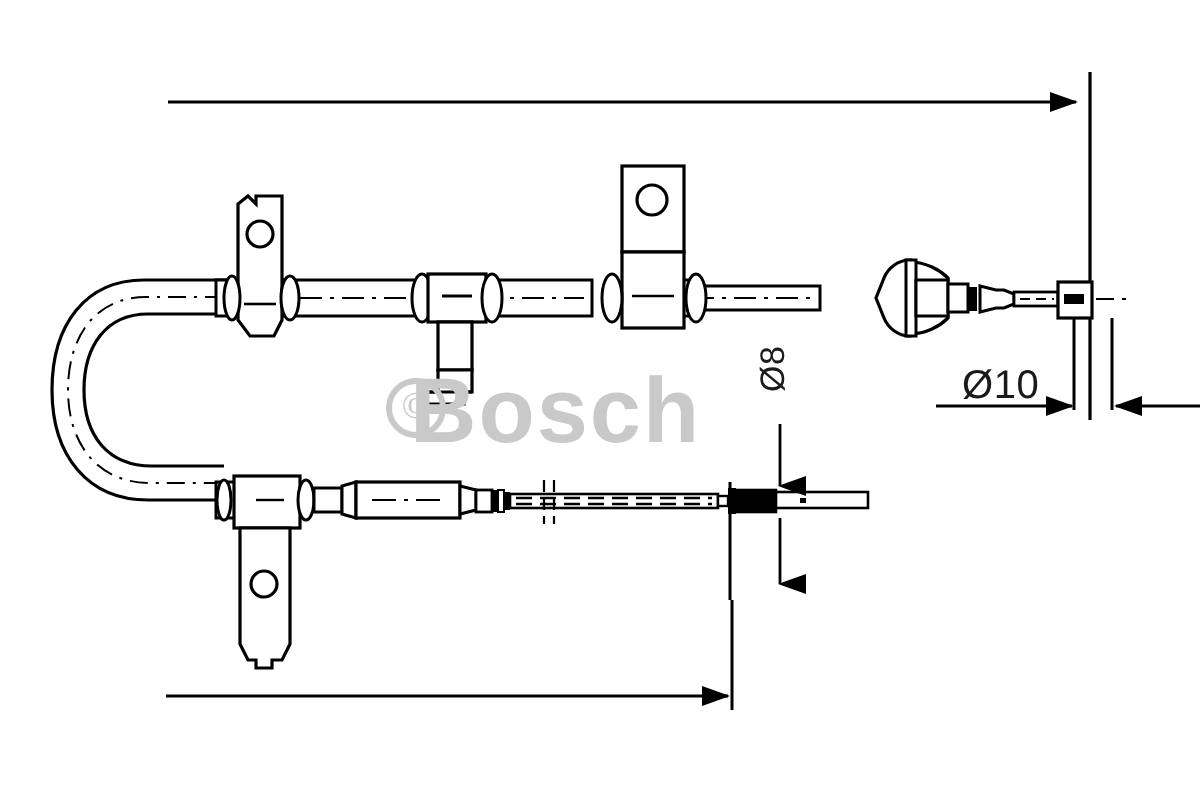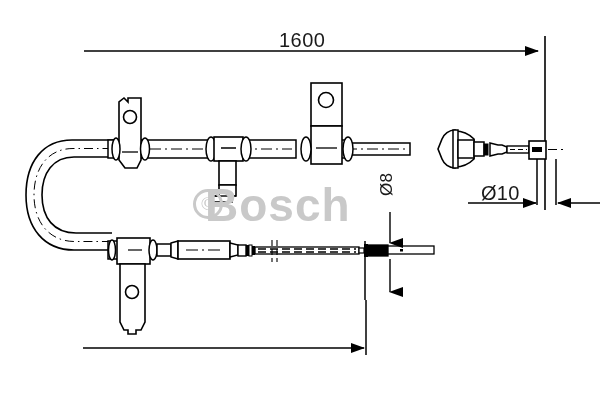--- a/index.html
+++ b/index.html
@@ -233,19 +233,18 @@
     <g>
       <line x1="83" y1="348" x2="364" y2="348" stroke="#000" stroke-width="1.4" marker-end="url(#arrEnd)"></line>
       <line x1="366" y1="300" x2="366" y2="355" stroke="#000" stroke-width="1.5"></line>
     </g>
 
   </svg>
 
   <div id="watermark-c">©</div>
   <div id="watermark-text">Bosch</div>
 
-  <div class="dim-text" id="dim-length-label">1600</div>
 
   <div class="dim-text" id="dim-d10-label">Ø10</div>
 
   <div class="dim-text" id="dim-d8-label">Ø8</div>
 
 </div>
 
 </body></html>

